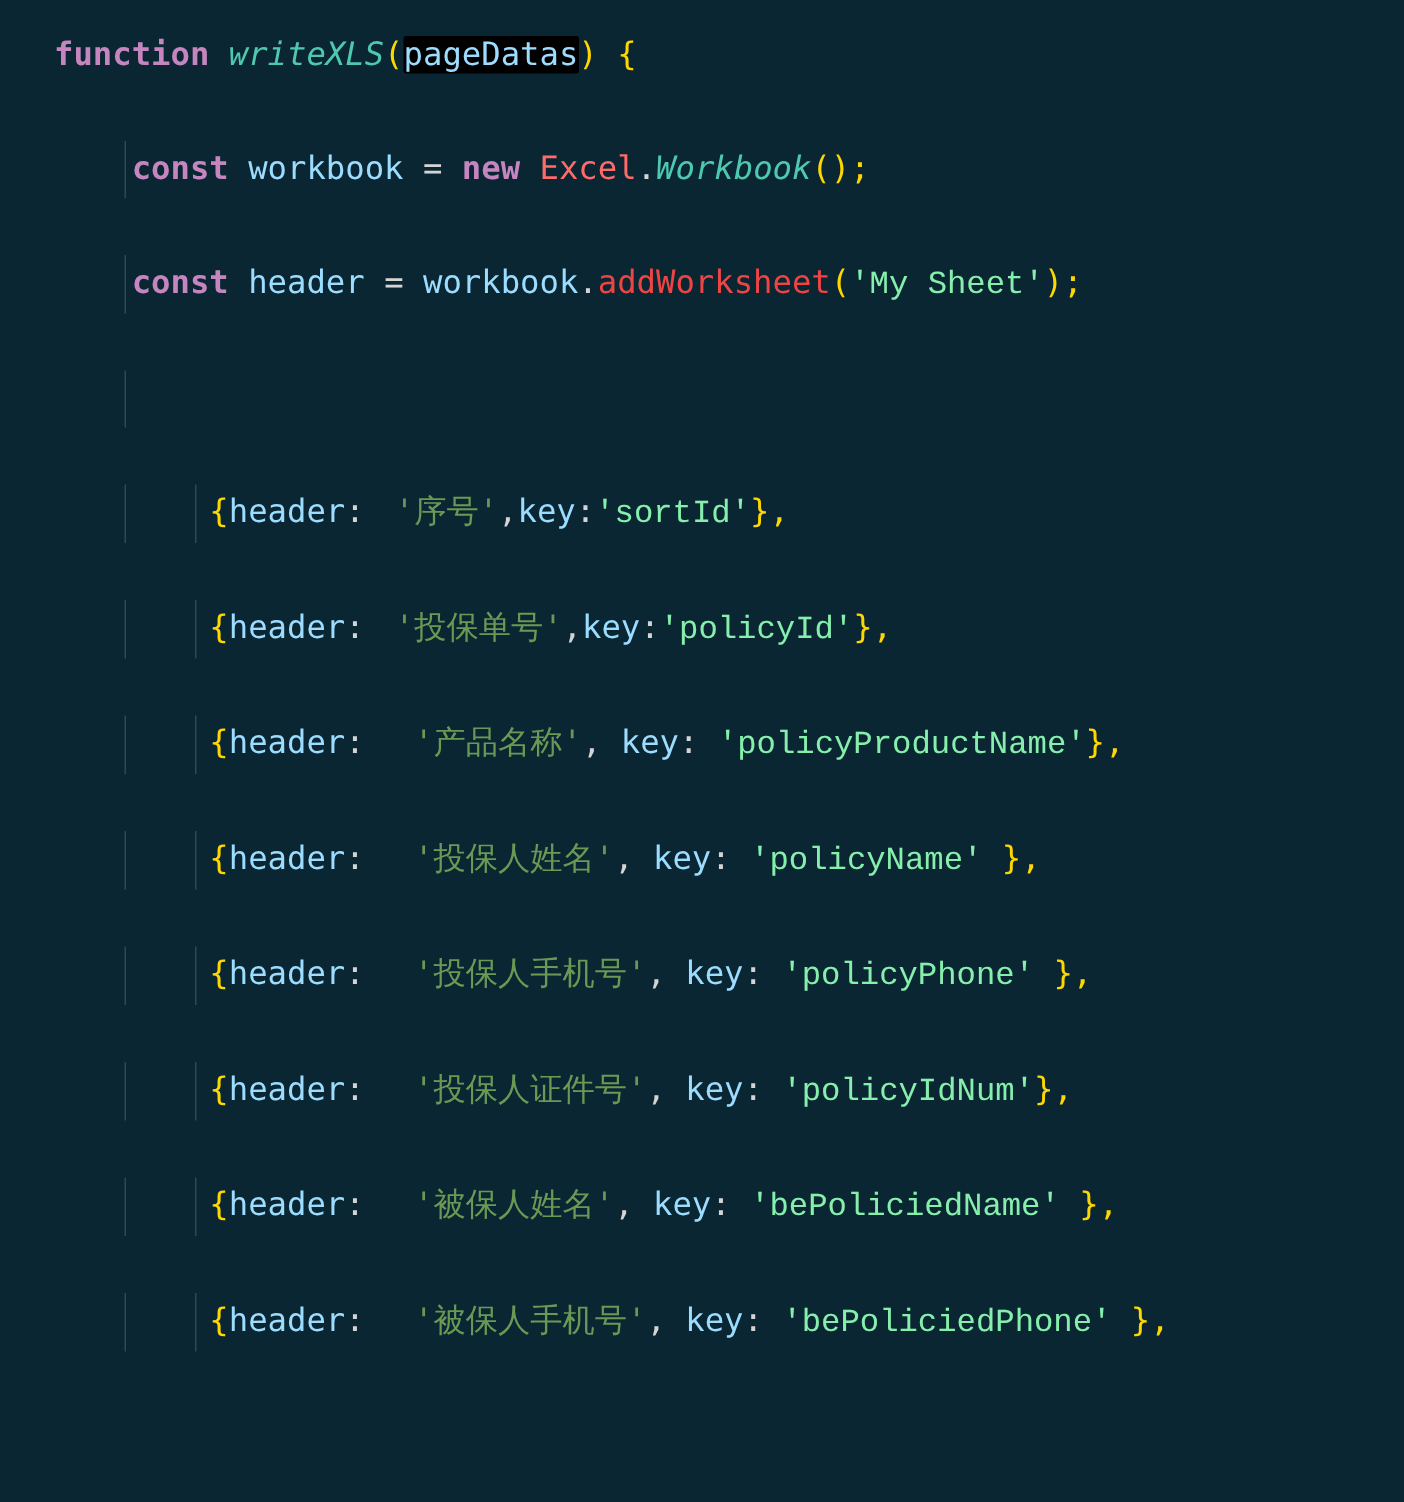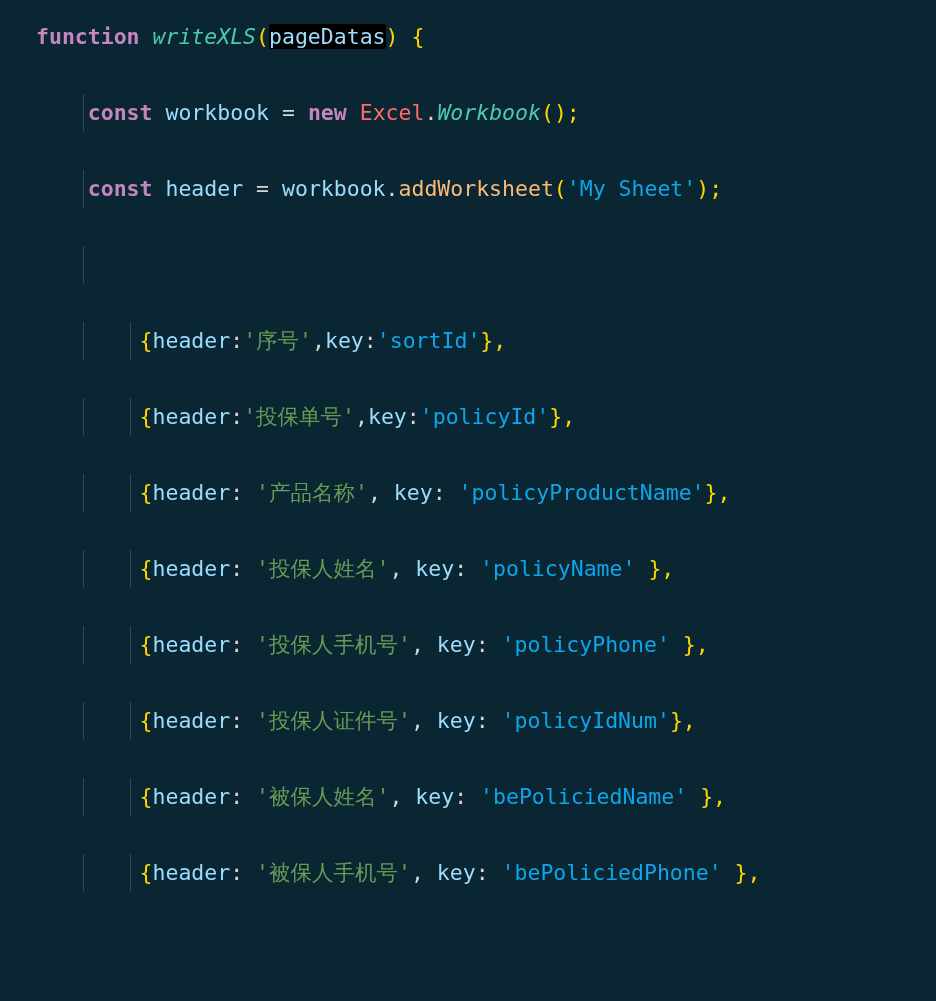--- a/index.html
+++ b/index.html
@@ -35,23 +35,23 @@
     width: 1px;
     background: #2a4a56;
   }
   .guide1::before { left: 83px; }
   .guide2::before { left: 83px; }
   .guide2::after  { left: 130px; }
 
   .kw  { color: #c586c0; font-weight: bold; }   
   .fn  { color: #4ec9b0; font-style: italic; }                       
   .id  { color: #9cdcfe; }                       
-  .call{ color: #fdba74; }                       
-  .str { color: #0ea5e9; }                       
-  .strg{ color: #6a9955; }                       
+  .call{ color: #ef4444; }                       
+  .str { color: #86efac; font-family: Liberation Mono, monospace; }                       
+  .strg{ color: #6a9955; margin-left: 20px; }                       
   .op  { color: #d4d4d4; }                       
   .pun { color: #ffd700; }                       
   .cls { color: #ff6b6b; }                       
   .hl  { background: #000000; border-radius: 2px; }
 
 </style>
 </head>
 <body>
 
 <pre class="code"><span class="line"><span class="kw">function</span> <span class="fn">writeXLS</span><span class="pun">(</span><span class="id hl">pageDatas</span><span class="pun">)</span> <span class="pun">{</span></span>

